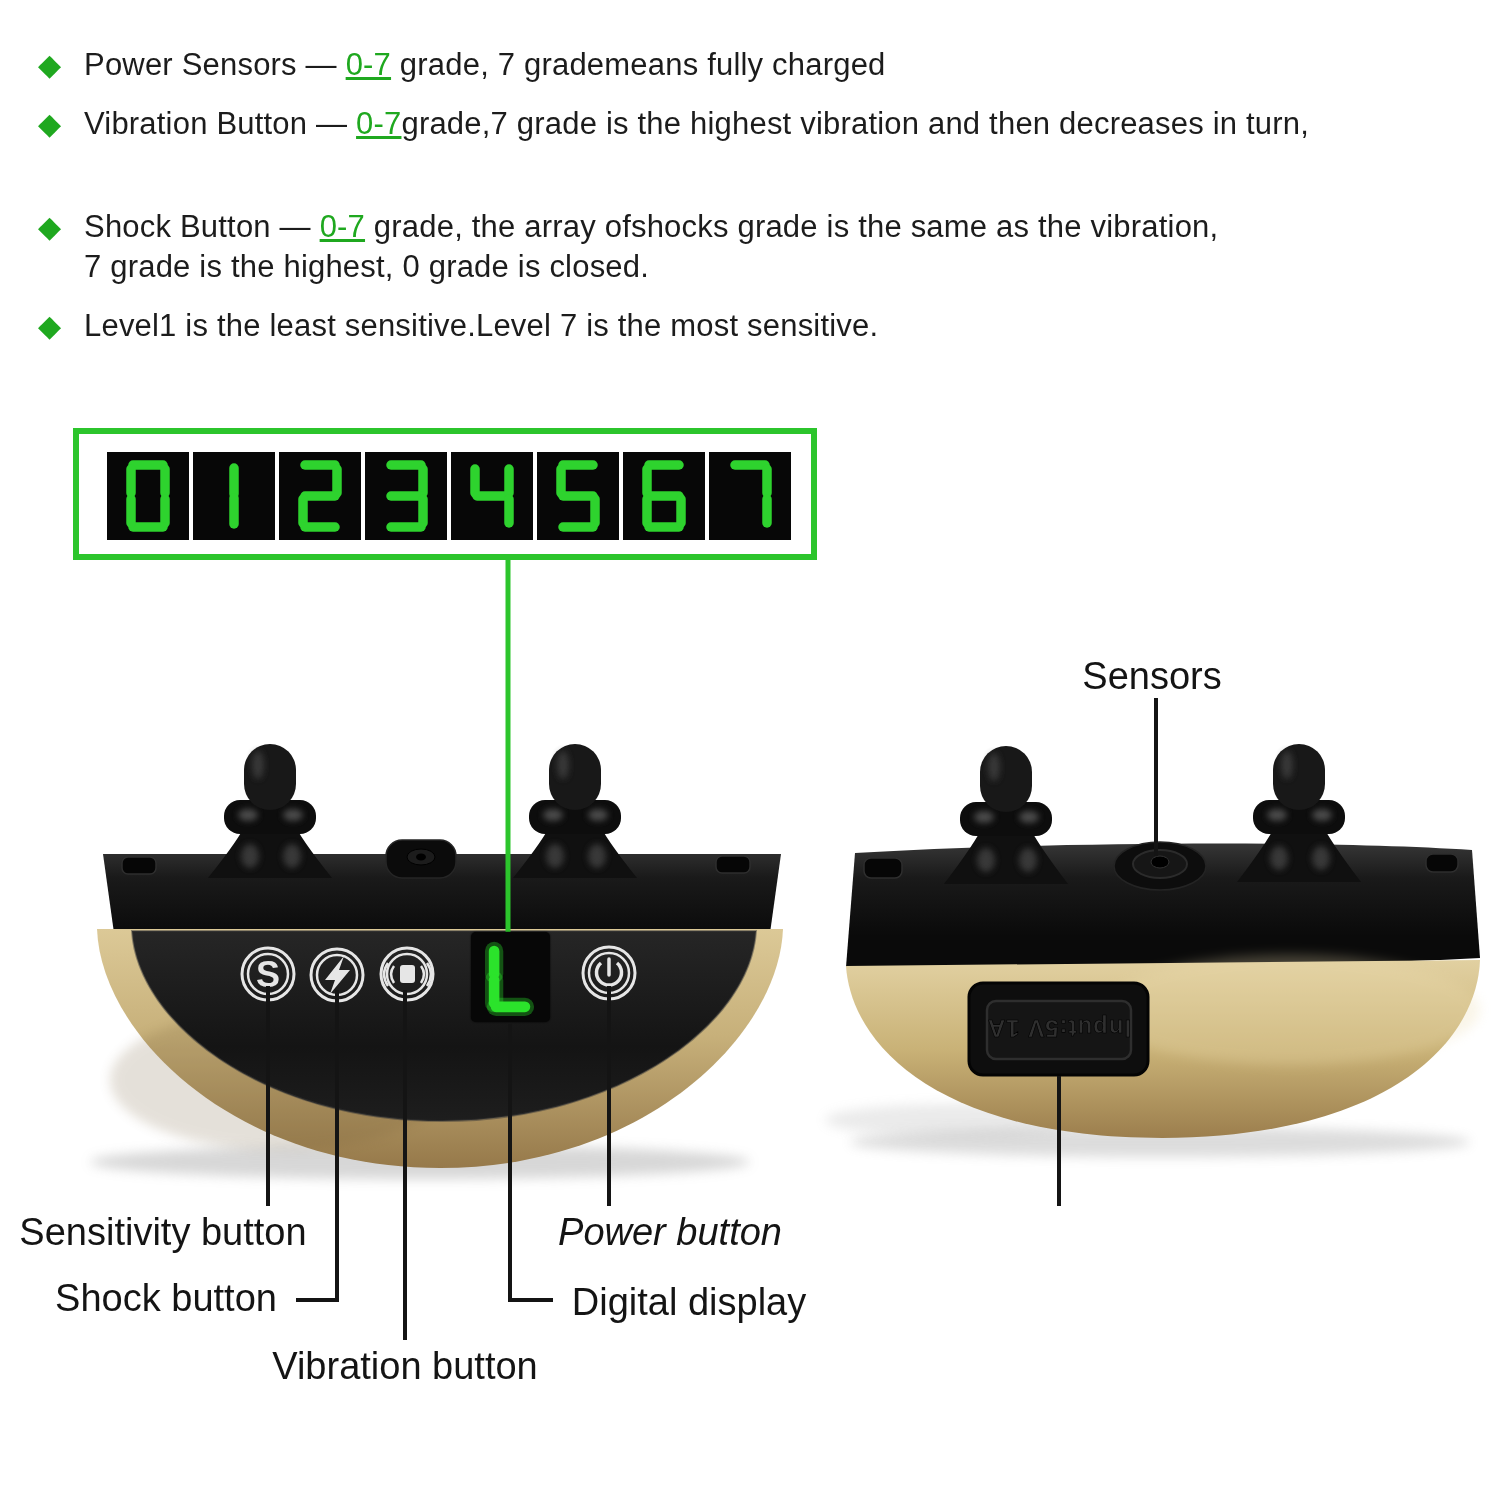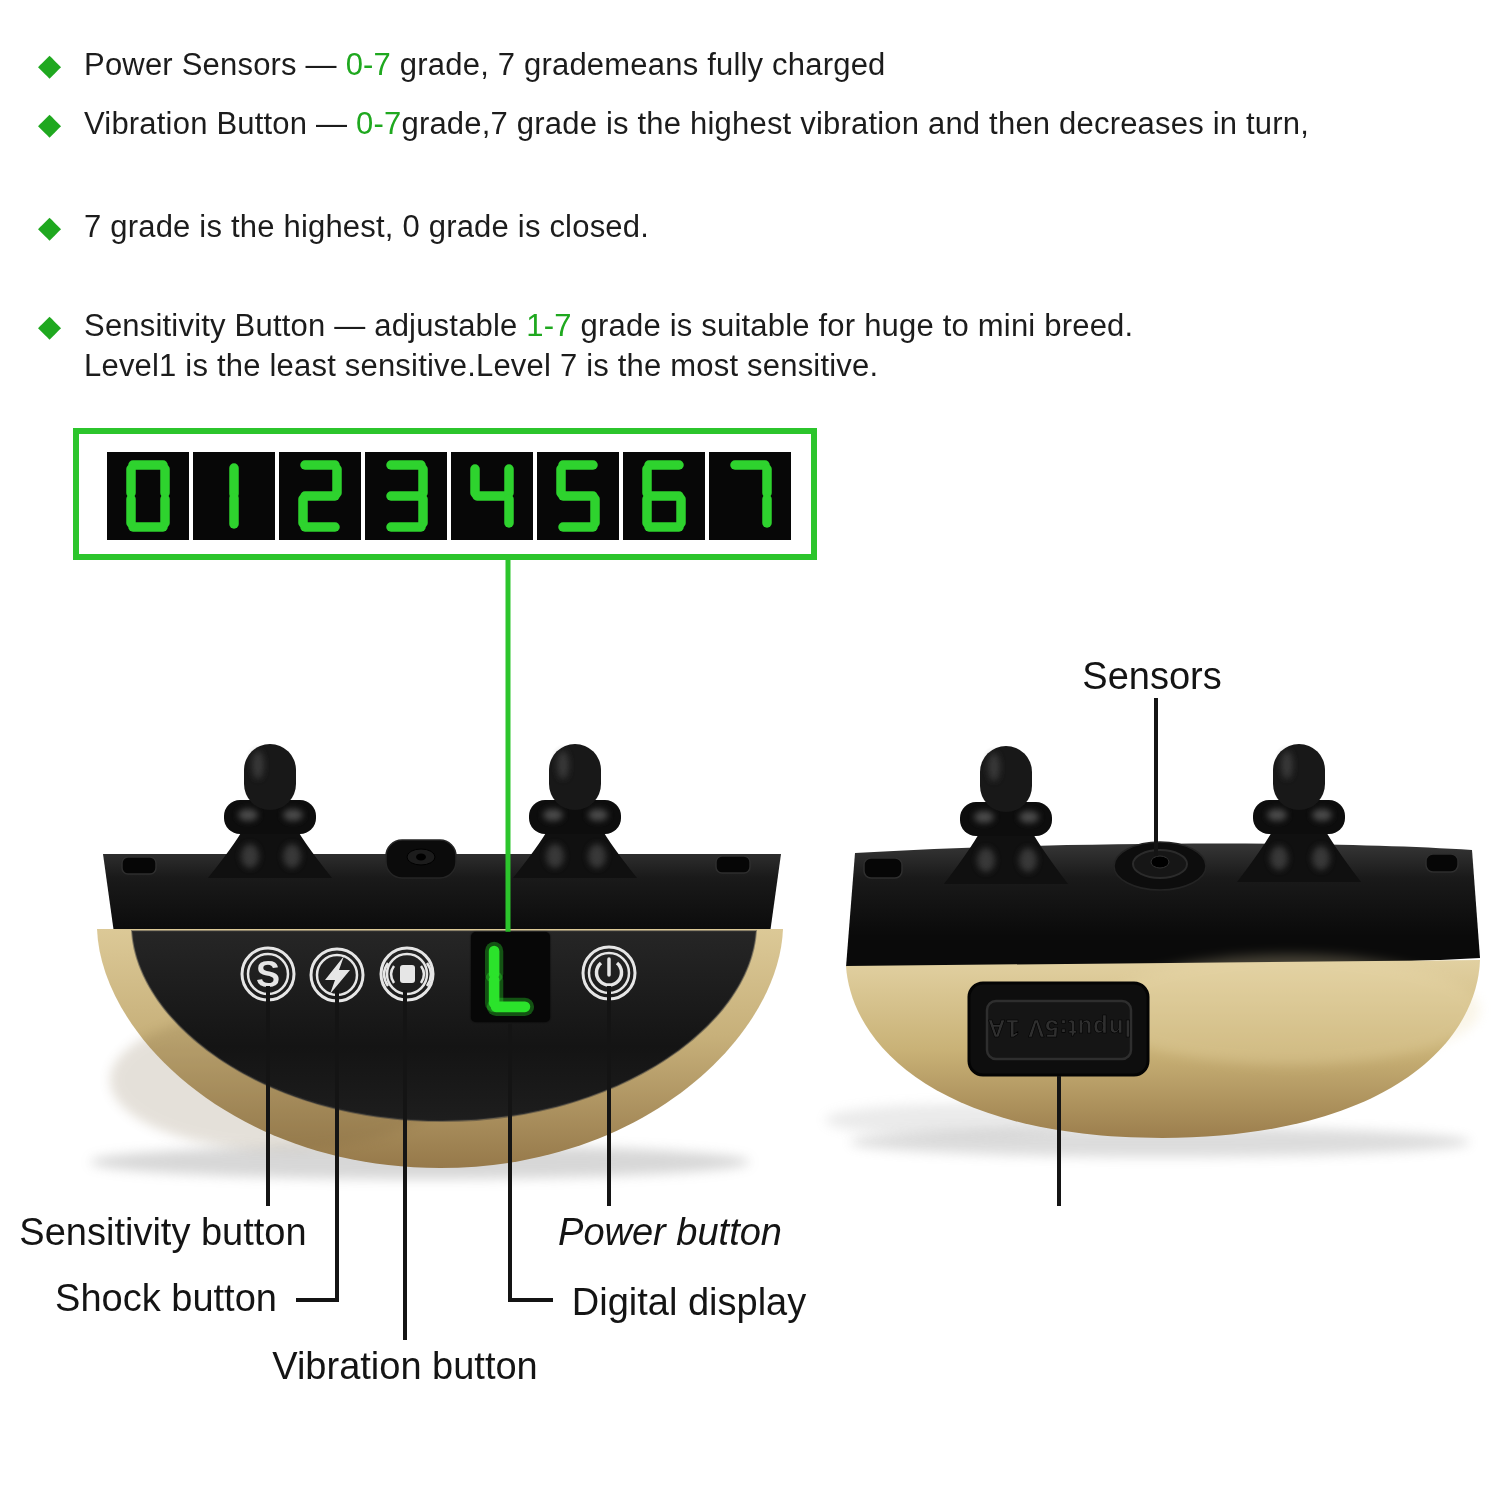--- a/index.html
+++ b/index.html
@@ -6,21 +6,21 @@
   html,body{ margin:0; padding:0; }
   body{ width:1500px; height:1500px; background:#ffffff; position:relative; overflow:hidden;
         font-family:"Liberation Sans", sans-serif; }
   .canvas{ position:absolute; inset:0; }
 
   
   .bullet{ position:absolute; left:38px; display:flex; align-items:flex-start; }
   .diamond{ font-size:30px; line-height:40px; color:var(--green); width:30px; flex:0 0 auto; margin-right:16px; }
   .bullet-lines{ font-size:31px; line-height:40px; color:#1c1c1c; letter-spacing:.2px; }
   .bullet-line{ white-space:nowrap; }
-  .bullet-line .green{ color:var(--green); }
+  .bullet-line .green{ color:var(--green);text-decoration:underline; }
 
   
   .scale-box{ position:absolute; left:73px; top:428px; width:744px; height:132px;
               border:6px solid var(--box-green); background:#ffffff; box-sizing:border-box; }
   .seg-tile{ position:absolute; background:#070707; }
   .seg-tile svg{ display:block; width:100%; height:100%; }
 
   
   .display-tile{ left:471px; top:932px; width:79px; height:90px; border-radius:5px; z-index:4; box-shadow:0 0 2px #000; }
 
@@ -45,27 +45,27 @@
       </div>
     <div class="bullet" style="top:104px">
         <span class="diamond">◆</span>
         <div class="bullet-lines">
           <div class="bullet-line"><span>Vibration Button — </span><span class="green">0-7</span><span>grade,7 grade is the highest vibration and then decreases in turn,</span></div>
         </div>
       </div>
     <div class="bullet" style="top:207px">
         <span class="diamond">◆</span>
         <div class="bullet-lines">
+          <div class="bullet-line"><span>Shock Button — </span><span class="green">0-7</span><span> grade, the array ofshocks grade is the same as the vibration,</span></div>
           <div class="bullet-line"><span>7 grade is the highest, 0 grade is closed.</span></div>
         </div>
       </div>
     <div class="bullet" style="top:306px">
         <span class="diamond">◆</span>
         <div class="bullet-lines">
-          <div class="bullet-line"><span>Sensitivity Button — adjustable </span><span class="green">1-7</span><span> grade is suitable for huge to mini breed.</span></div>
           <div class="bullet-line"><span>Level1 is the least sensitive.Level 7 is the most sensitive.</span></div>
         </div>
       </div>
   </section>
 
   <div class="scale-box" id="digit-row">
       <div class="seg-tile" style="left: 28px; top: 18px; width: 82px; height: 88px;">
         <svg viewBox="0 0 82 88">
           <line x1="26" y1="13" x2="56" y2="13" stroke="#2ed32e" stroke-width="9.5" stroke-opacity="1" stroke-linecap="round"></line>
           <line x1="58" y1="17" x2="58" y2="41" stroke="#2ed32e" stroke-width="9.5" stroke-opacity="1" stroke-linecap="round"></line>

